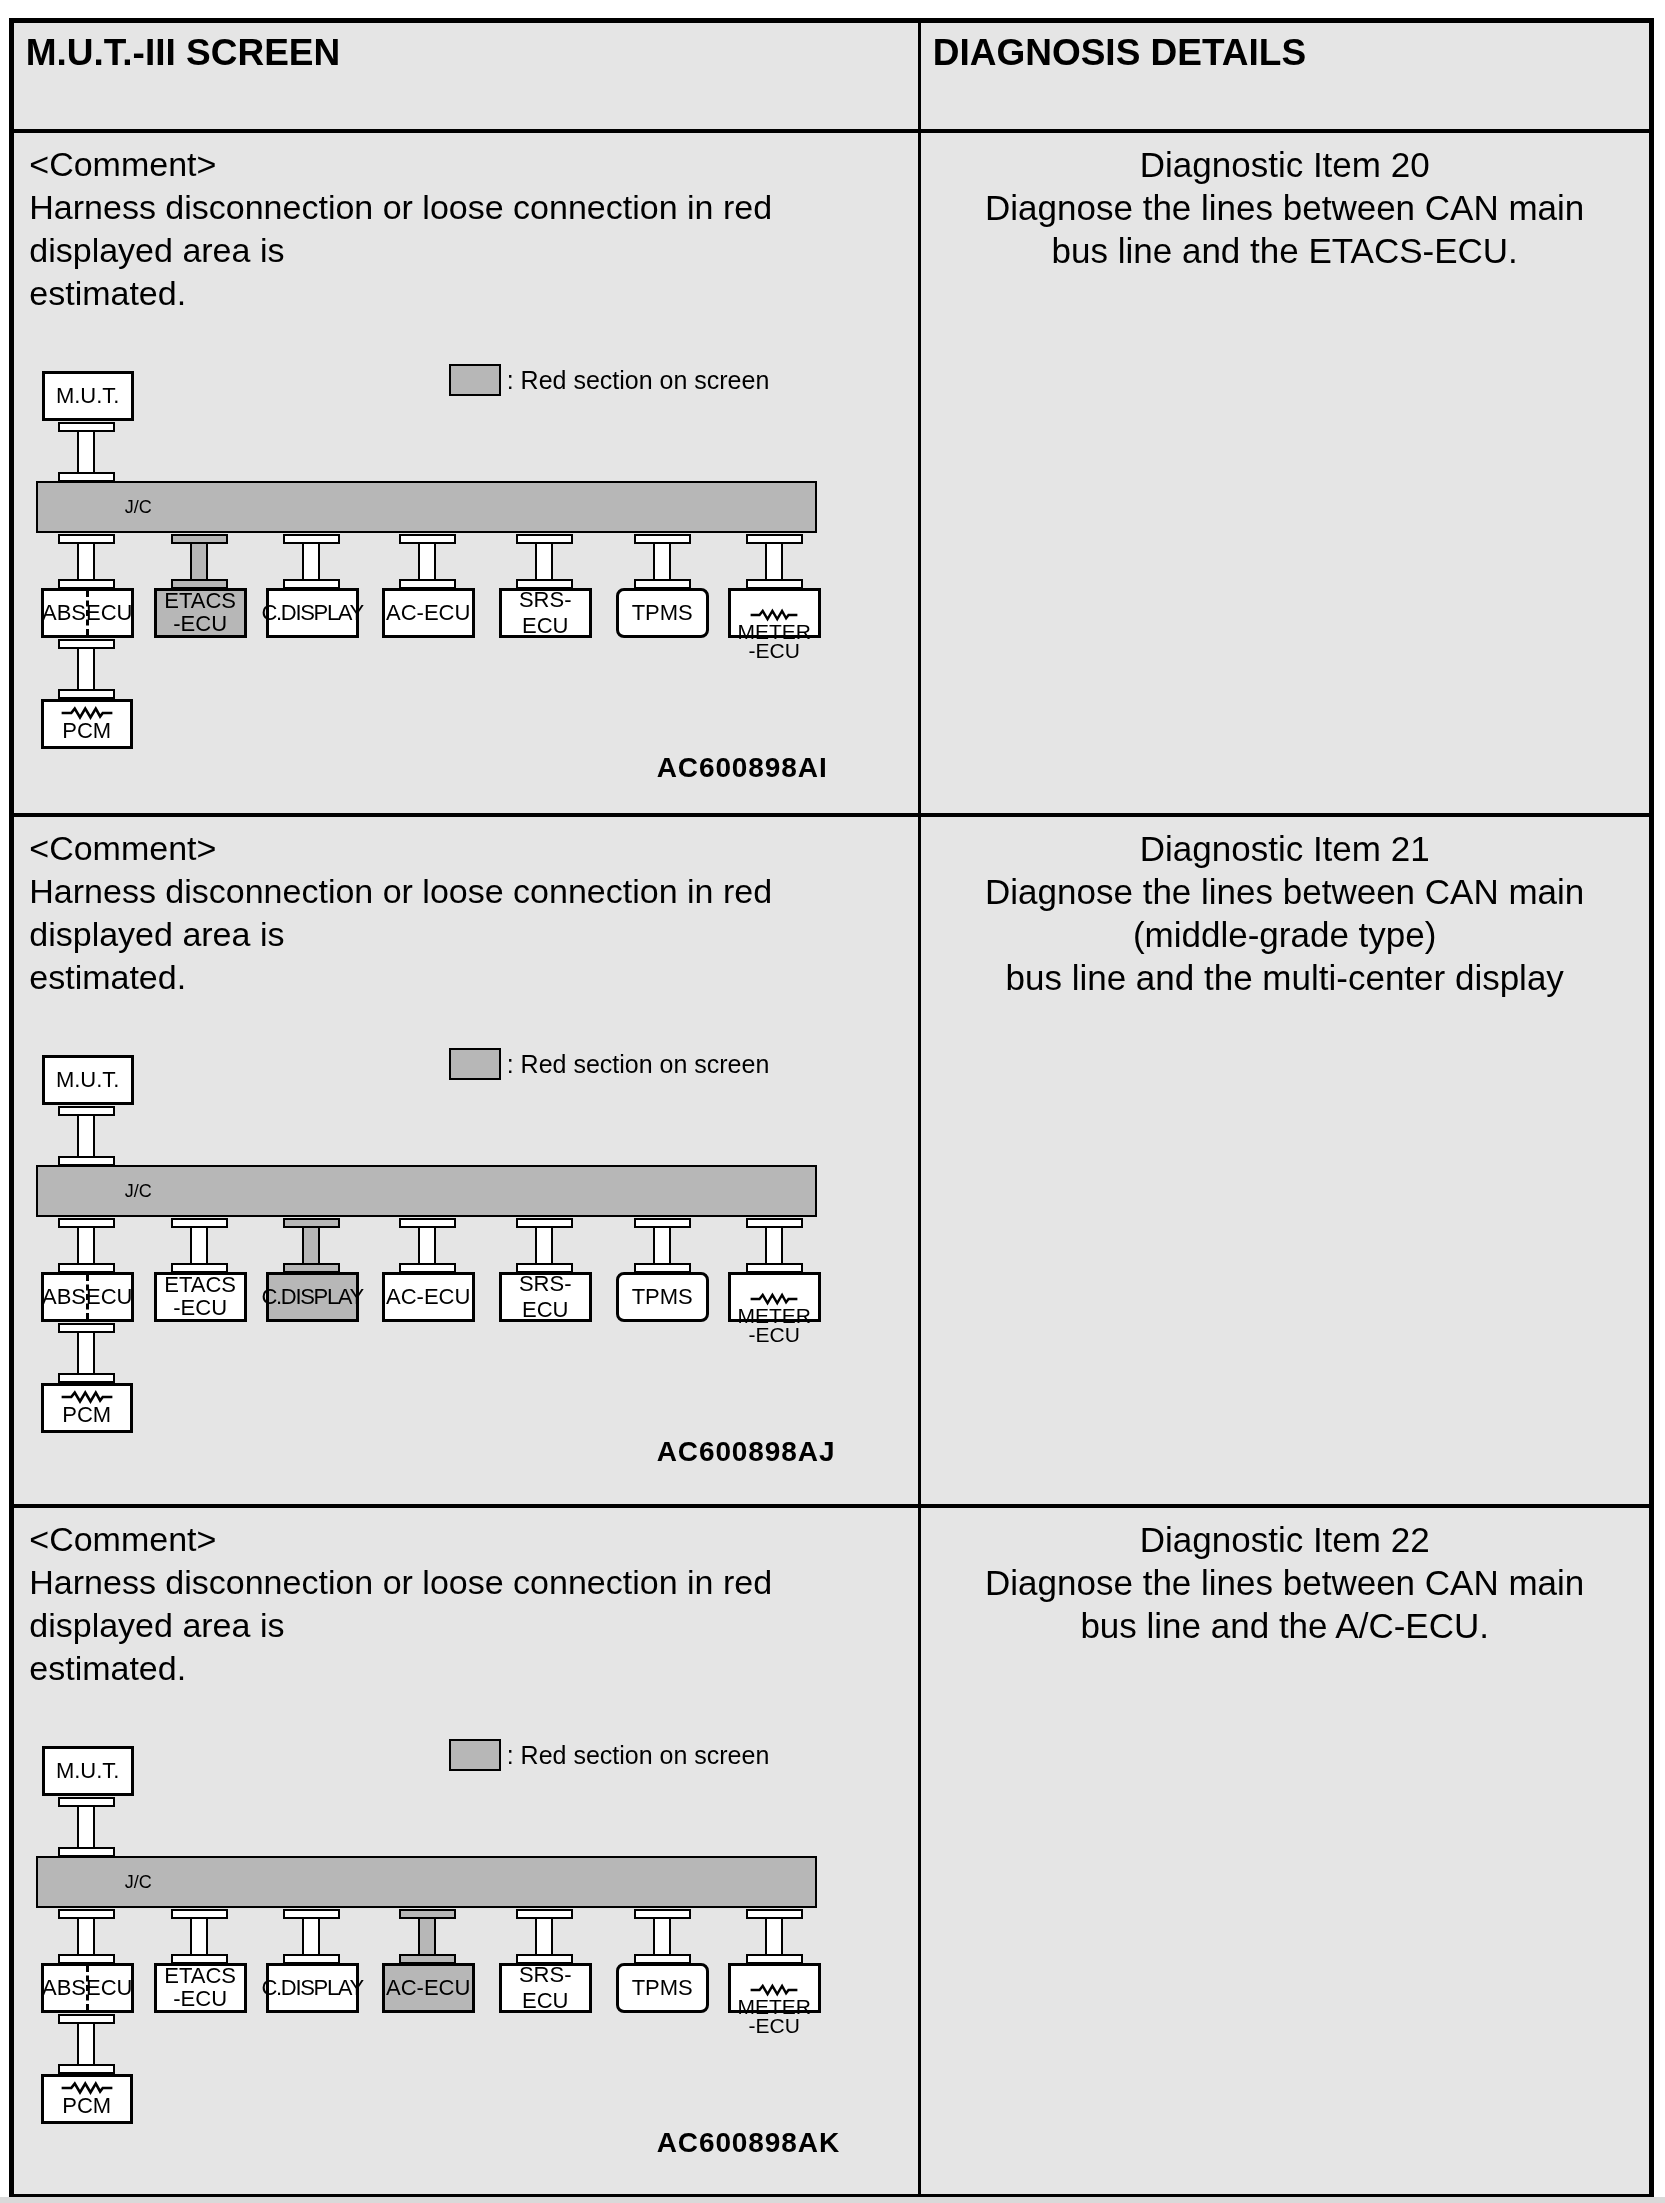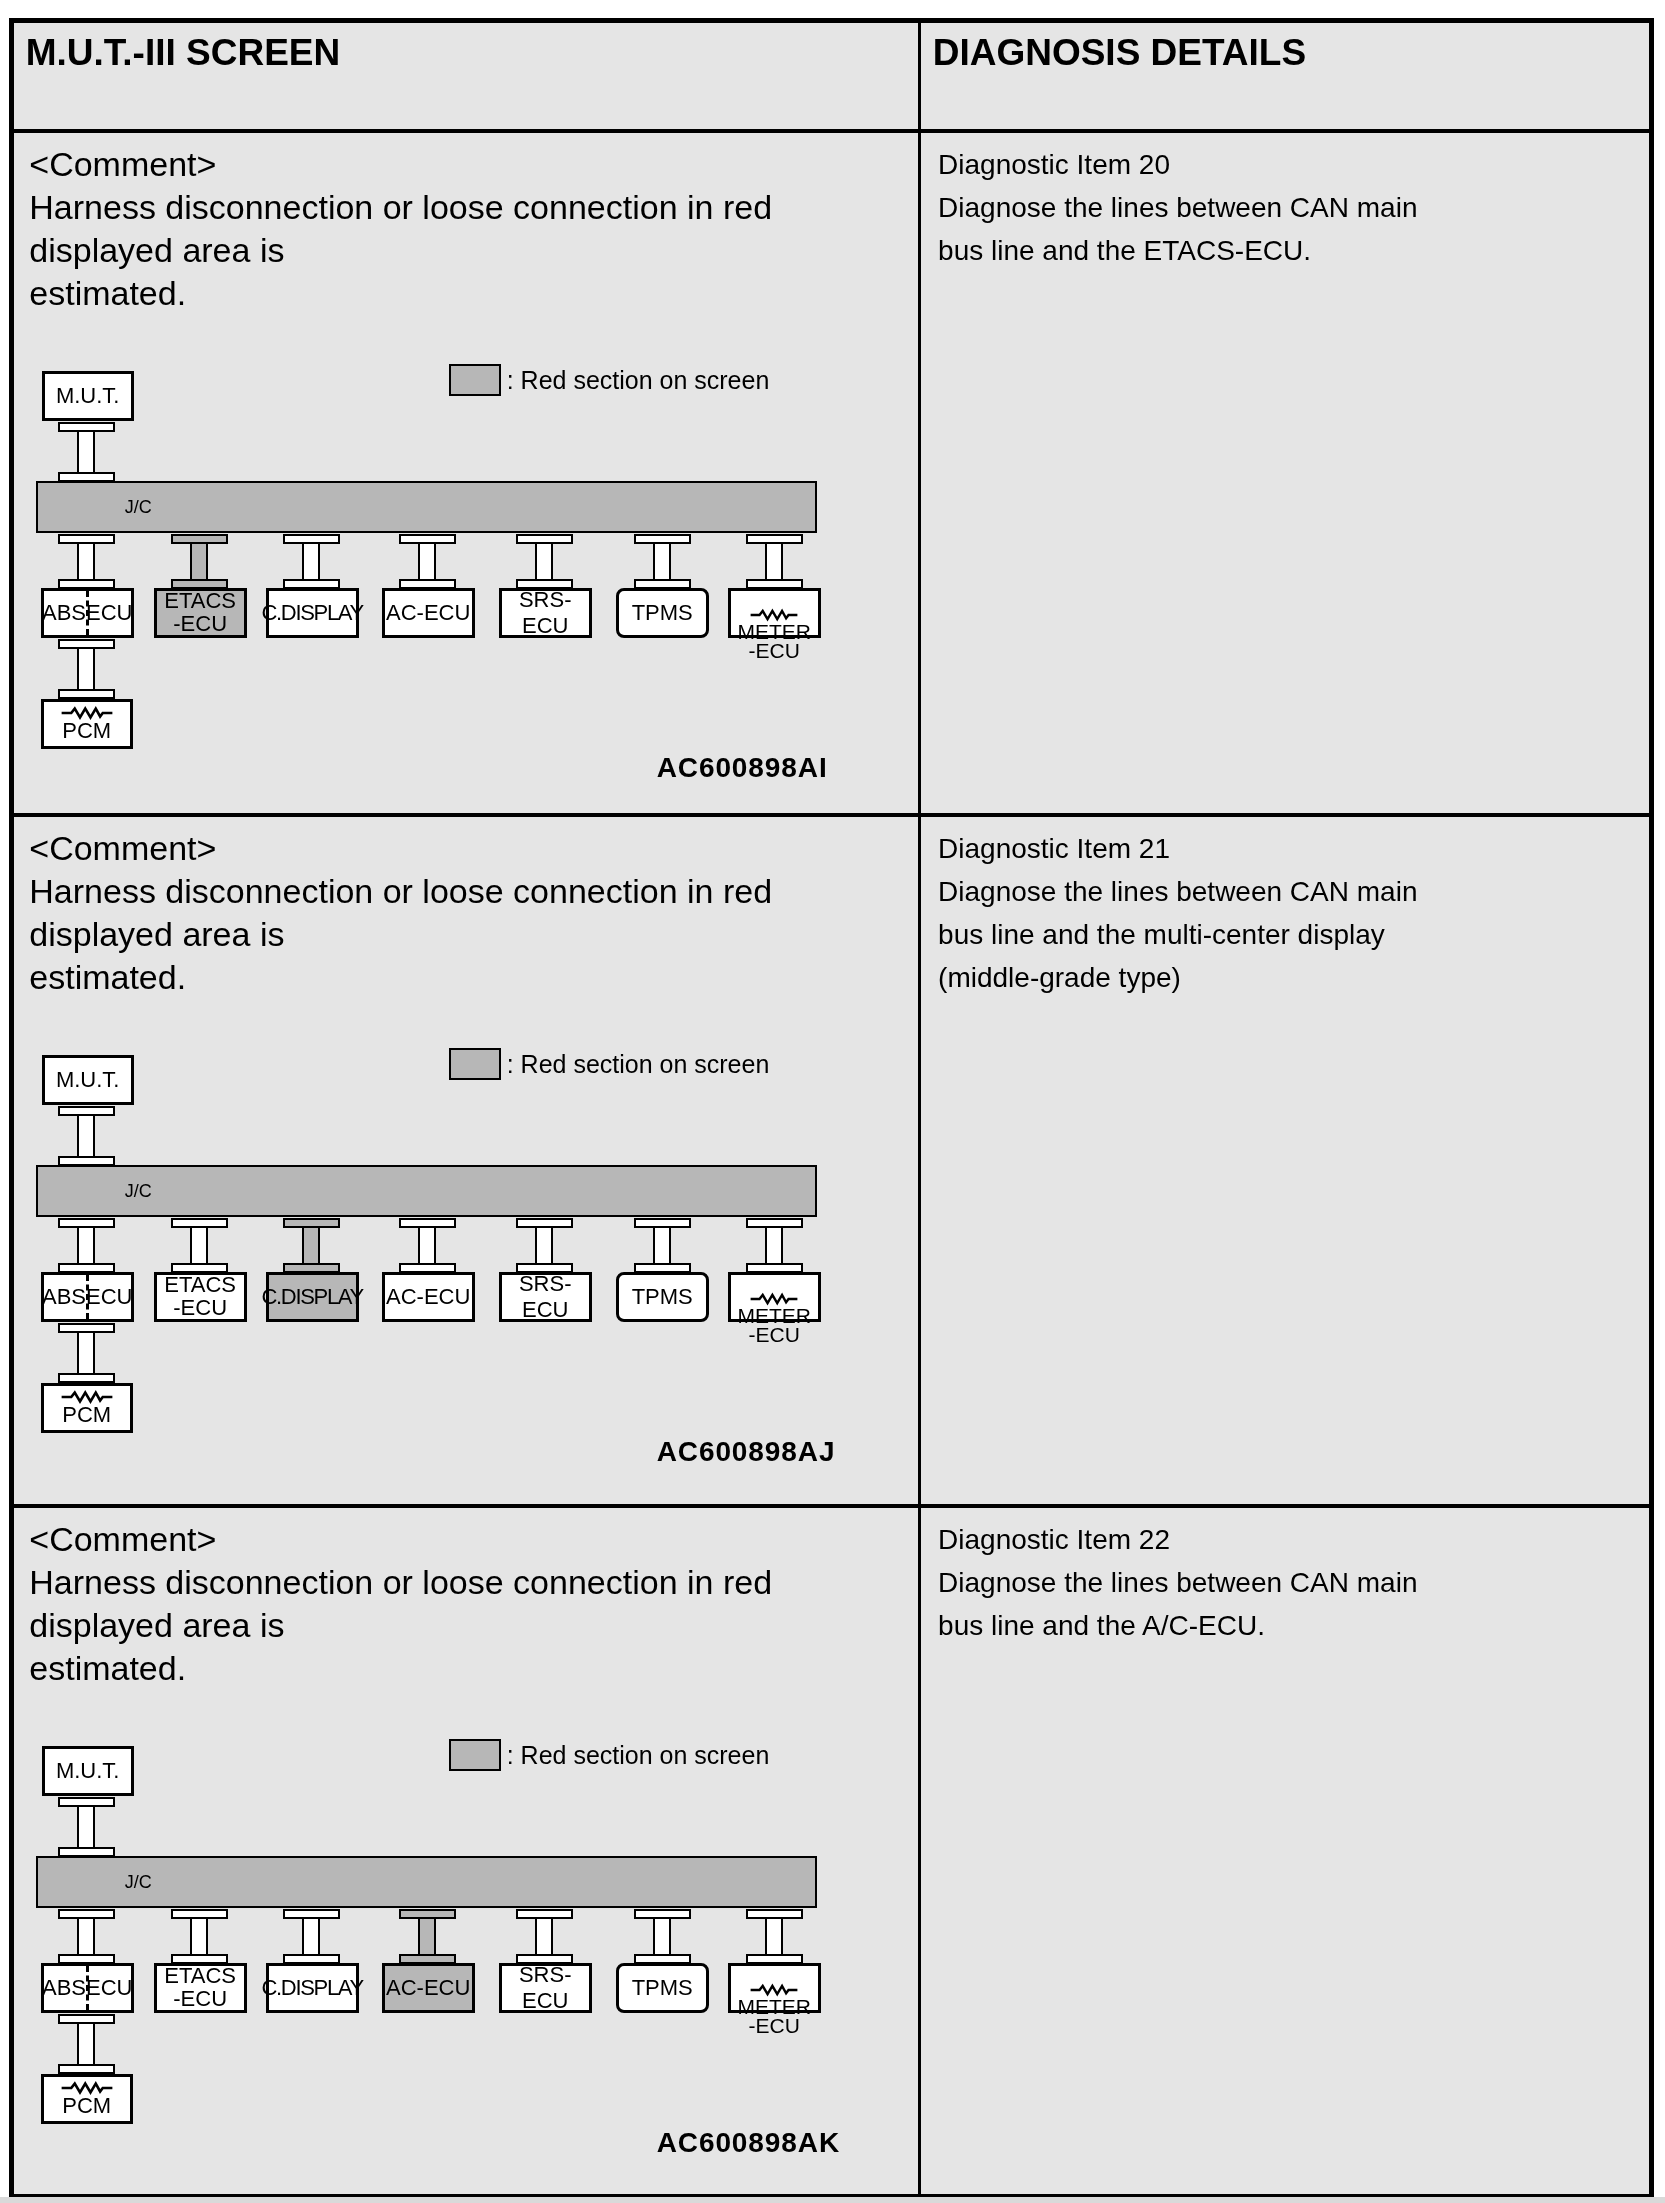--- a/index.html
+++ b/index.html
@@ -18,21 +18,21 @@
   .trow.r2{ flex:1; }
   .cell{ position:relative; overflow:hidden; }
   .cell-l{ width:907px; border-right:3.5px solid #000; }
   .cell-r{ flex:1; }
 
   .hcell{ font-size:37px; font-weight:bold; padding:8.7px 12px; letter-spacing:0px; }
 
   .comment{ position:absolute; left:0; top:0; width:100%; padding:10.4px 15.6px;
             font-size:34px; line-height:43px; }
   .details{ position:absolute; left:0; top:0; width:100%; padding:10.4px 17.4px;
-            font-size:28px; line-height:43px; }
+            font-size:35px; line-height:43px;text-align:center; }
 
   
   .diagram{ position:absolute; left:0; top:0; right:0; bottom:0; }
 
   .legend{ position:absolute; left:435px; top:231px; display:flex; align-items:center; }
   .swatch{ width:52px; height:32px; background:var(--gray); border:2.6px solid #000; }
   .legend-text{ font-size:25px; margin-left:6px; white-space:nowrap; }
 
   .box{ position:absolute; background:#fff; border:3.5px solid #000;
         display:flex; align-items:center; justify-content:center; text-align:center; }
@@ -295,22 +295,22 @@
             </svg>
           <span>PCM</span>
         </div>
         <div class="code">AC600898AJ</div>
       </div>
     </div>
     <div class="cell cell-r">
       <div class="details">
         <div>Diagnostic Item 21</div>
         <div>Diagnose the lines between CAN main</div>
+        <div>(middle-grade type)</div>
         <div>bus line and the multi-center display</div>
-        <div>(middle-grade type)</div>
       </div>
     </div>
   </div>
 
   <div class="trow r2">
     <div class="cell cell-l">
       <div class="comment">
         <div>&lt;Comment&gt;</div>
         <div>Harness disconnection or loose connection in red</div>
         <div>displayed area is</div>

